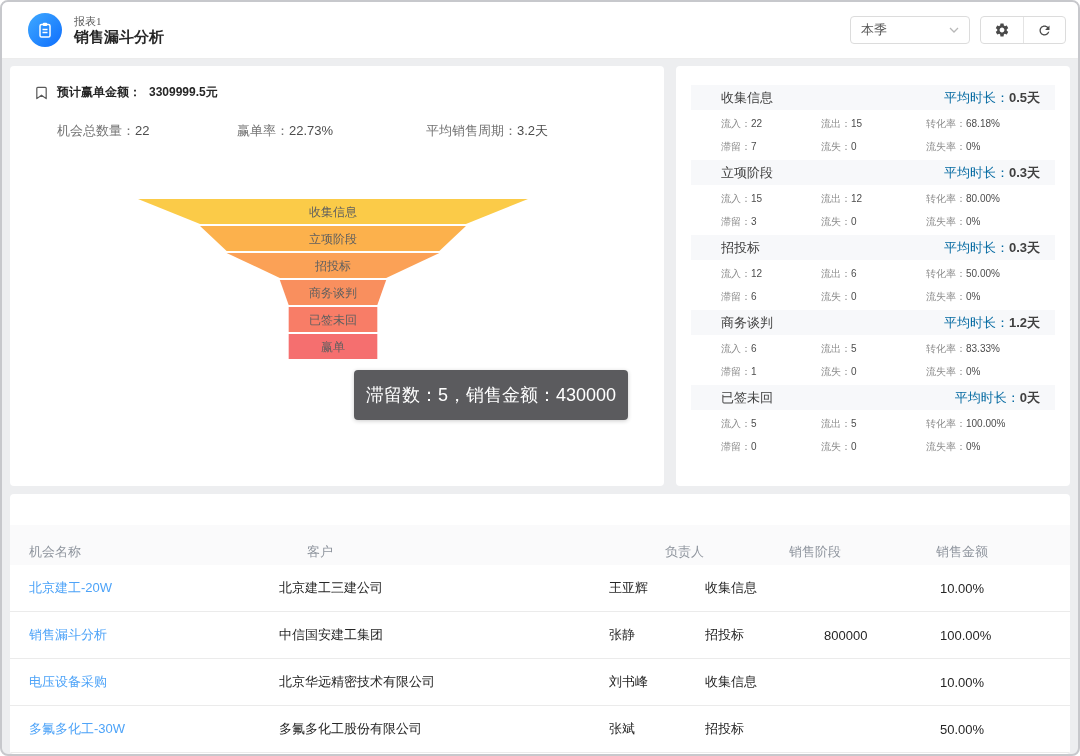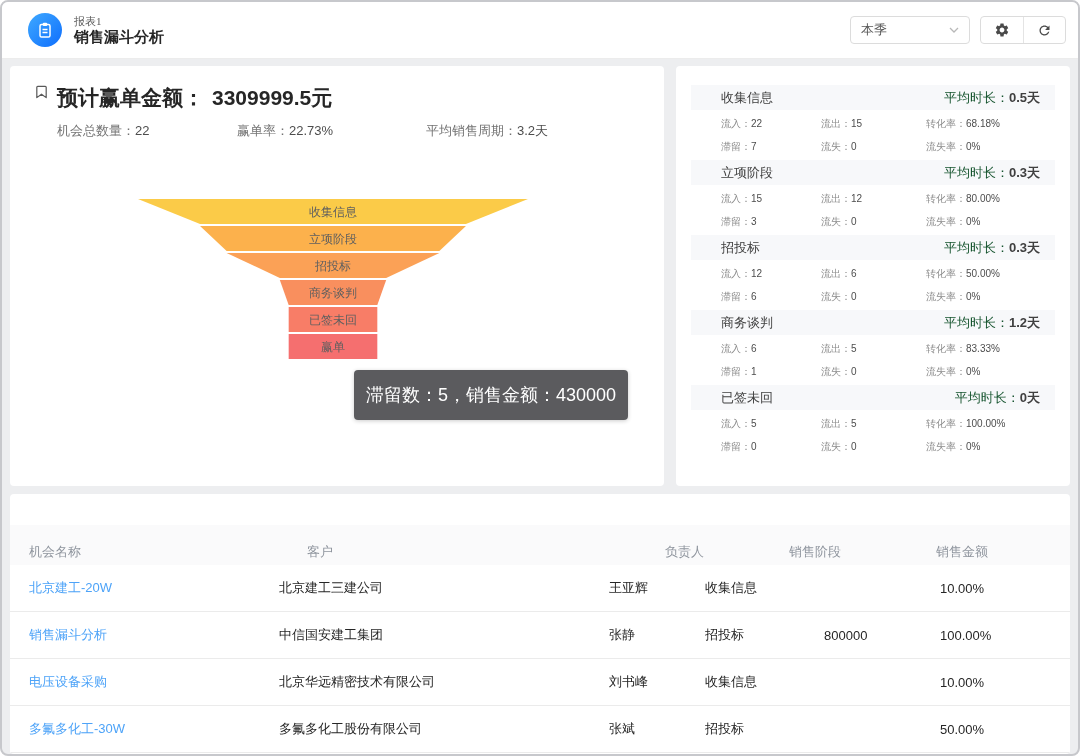--- a/index.html
+++ b/index.html
@@ -25,37 +25,37 @@
                       justify-content:center; cursor:pointer; padding:0; }
   .btn-group button + button { border-left:1px solid #E4E4E4; }
 
   
   .body-bg { flex:1; min-height:0; padding:7px 8px 0; display:flex; flex-direction:column; }
   .card { background:#fff; border-radius:4px; }
   .top-row { flex:0 0 420px; display:flex; gap:12px; }
 
   
   .funnel-card { flex:0 0 654px; position:relative; }
-  .panel-title { position:absolute; left:24px; top:18px; display:flex; align-items:flex-start; gap:8px;
-                 font-size:21px; font-weight:bold; color:#262626; }
+  .panel-title { position:absolute; left:24px; top:18px; display:flex; align-items:center; gap:8px;
+                 font-size:12px; font-weight:bold; color:#262626; }
   .stats-row { position:absolute; left:39px; top:56px; display:flex; font-size:13px; }
   .stat:nth-child(1){ width:180px;margin-left:8px; } .stat:nth-child(2){ width:189px; }
   .stat .lbl { color:#737373; } .stat .val { color:#4D4D4D; }
   .funnel-wrap { position:absolute; left:0; top:133px; width:654px; height:165px; }
   .seg-label { font-size:12px; fill:#5F5F5F; }
   .funnel-tooltip { position:absolute; left:344px; top:304px; background:rgba(82,82,85,0.95); color:#fff;
                     font-size:18px; padding:13px 12px; border-radius:4px; white-space:nowrap;
                     box-shadow:0 1px 4px rgba(0,0,0,0.2); }
 
   
   .stages-card { flex:1; padding:19px 15px 10px; }
   .sec-head { height:25px; background:#F7F8FA; display:flex; align-items:center;
               justify-content:space-between; padding:0 15px 0 30px; font-size:13px; }
   .sec-name { color:#404040; }
-  .sec-dur .lbl { color:#14532d; } .sec-dur .val { color:#404040; font-weight:bold; }
+  .sec-dur .lbl { color:#0369a1; } .sec-dur .val { color:#404040; font-weight:bold; }
   .sec-grid { display:grid; grid-template-columns:100px 105px 1fr; padding:2px 0 2px 30px; font-size:10px; }
   .metric { line-height:23px; }
   .metric .lbl { color:#8C8C8C; } .metric .val { color:#4D4D4D; }
 
   
   .table-card { margin-top:8px; flex:1; min-height:0; overflow:hidden; padding-top:31px; }
   .t-head, .t-row { display:grid; grid-template-columns:250px 330px 96px 119px 116px 1fr;
                     align-items:center; padding-left:19px; font-size:13px; }
   .t-head { height:40px; background:#FAFAFB; color:#8F959E;gap:28px; }
   .t-row { height:47px; color:#262626; border-bottom:1px solid #EBEBEB; background:#fff; }

